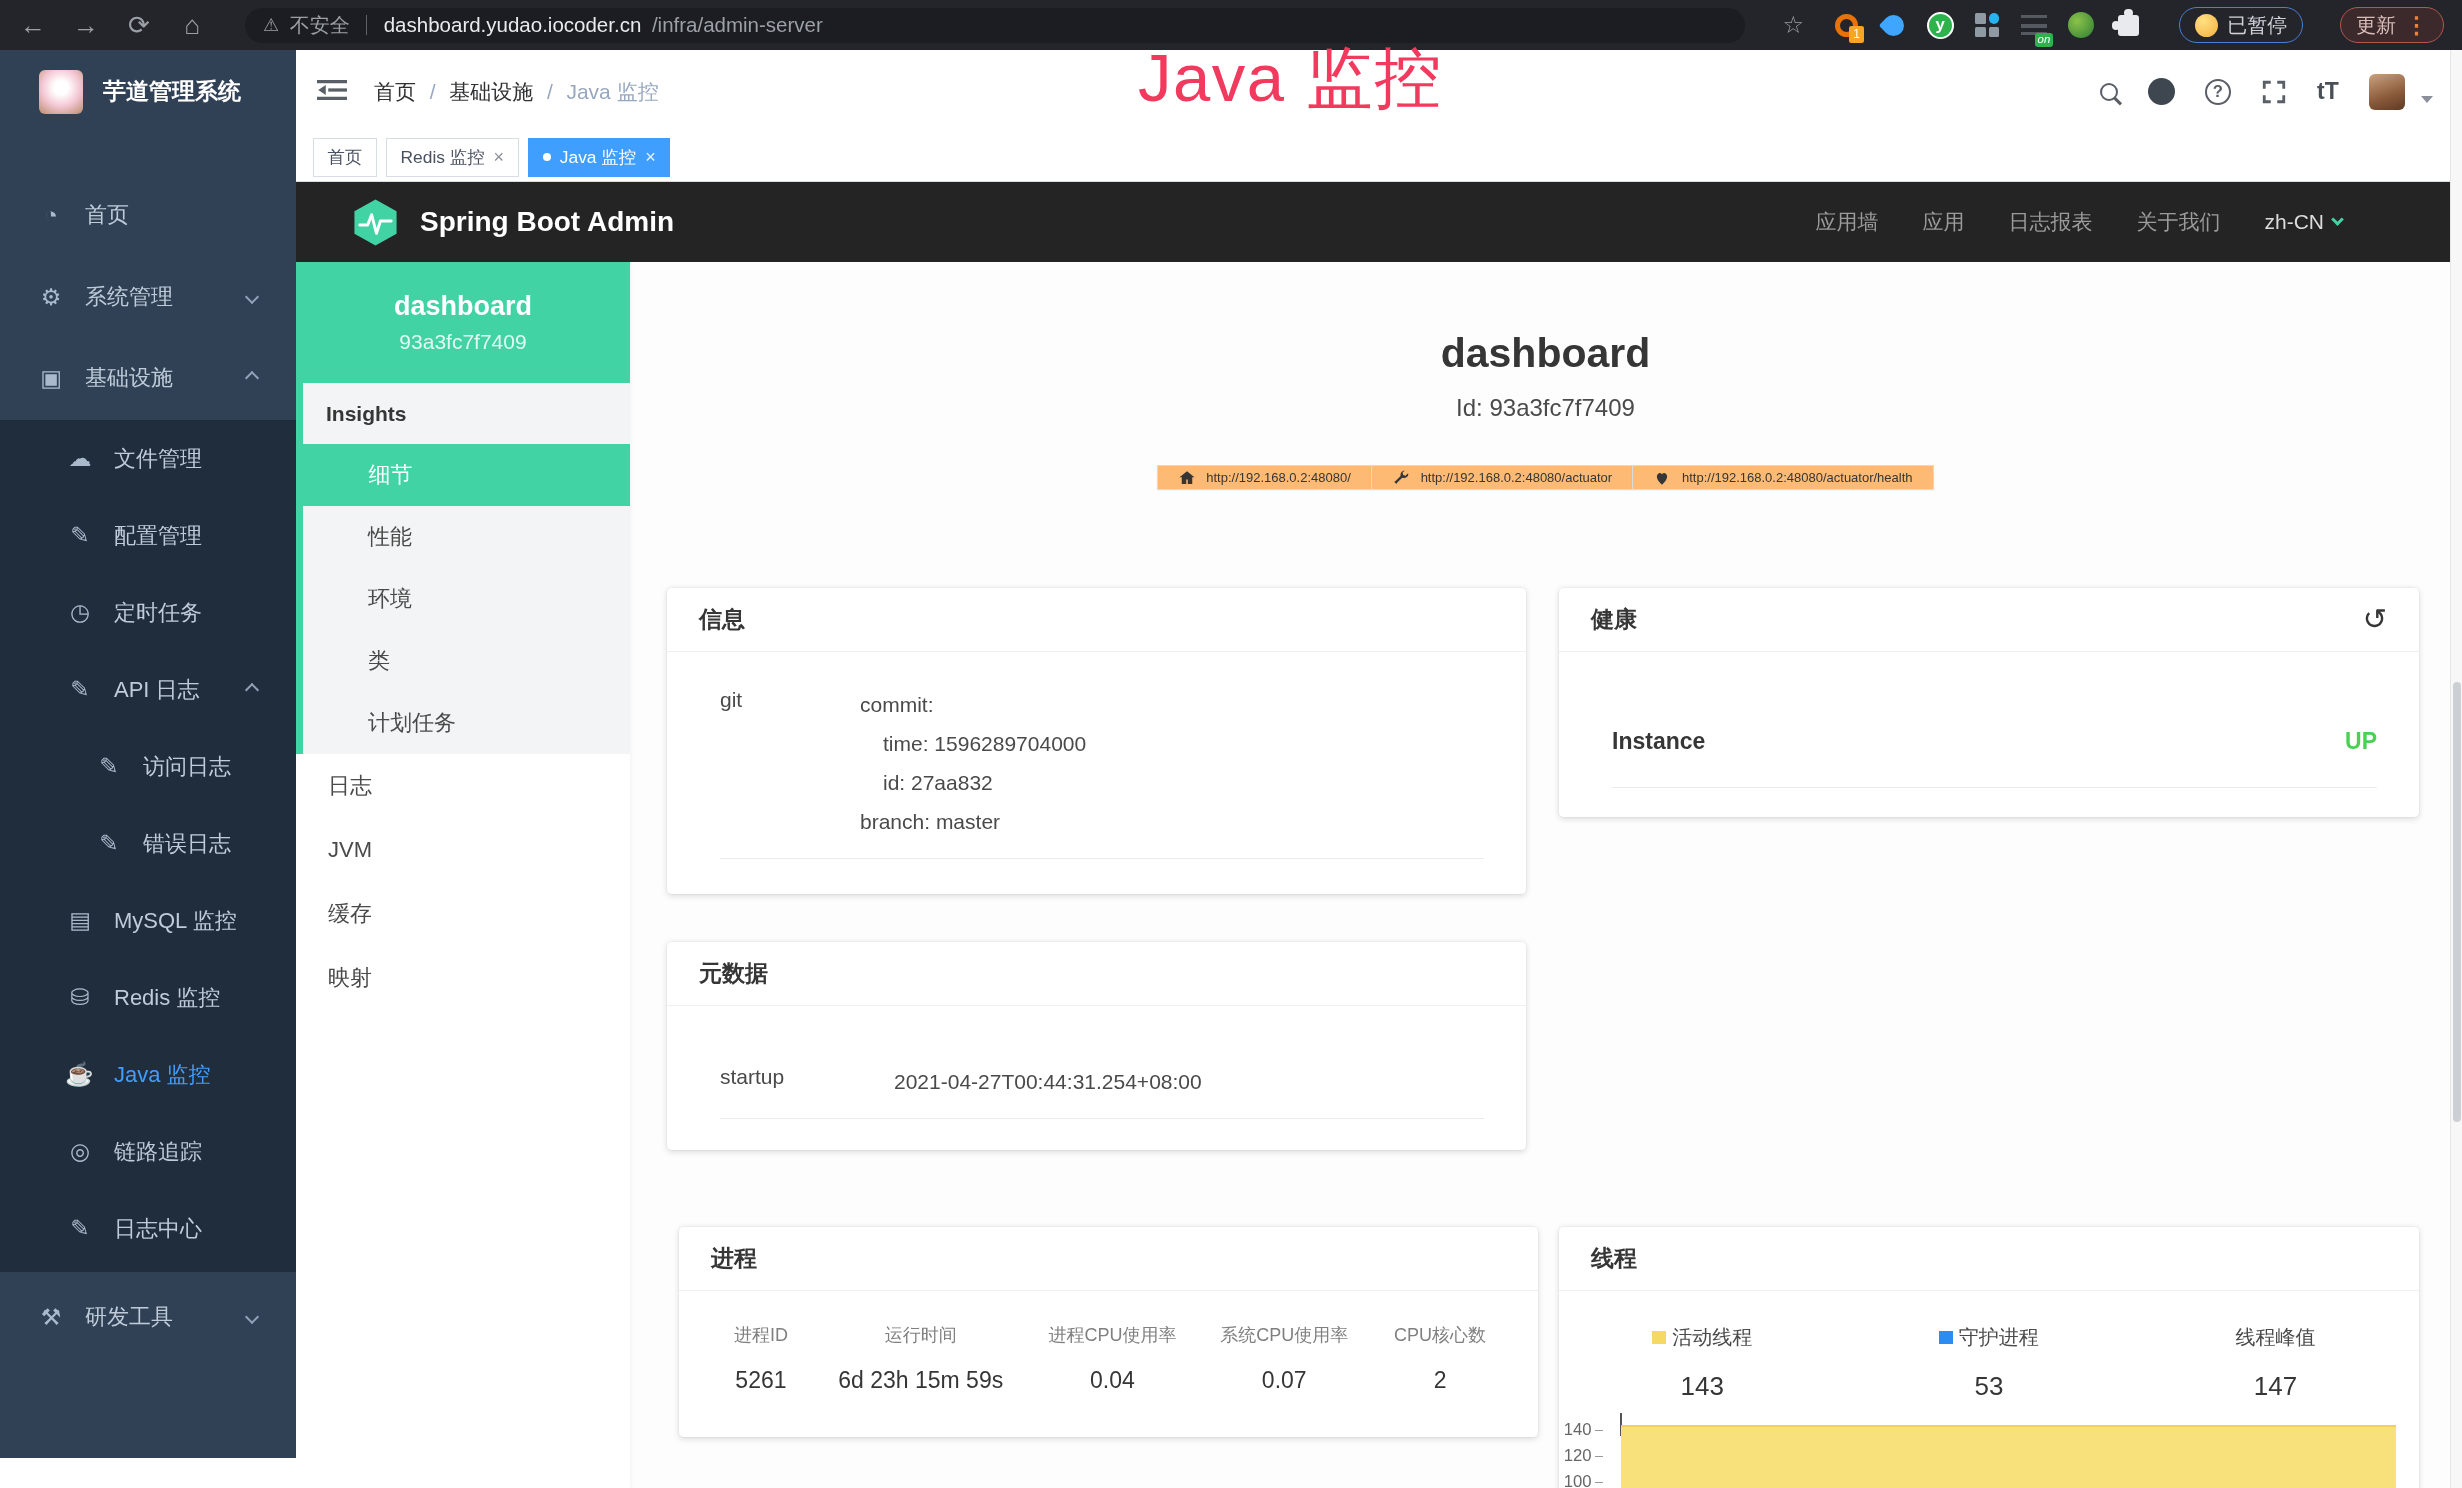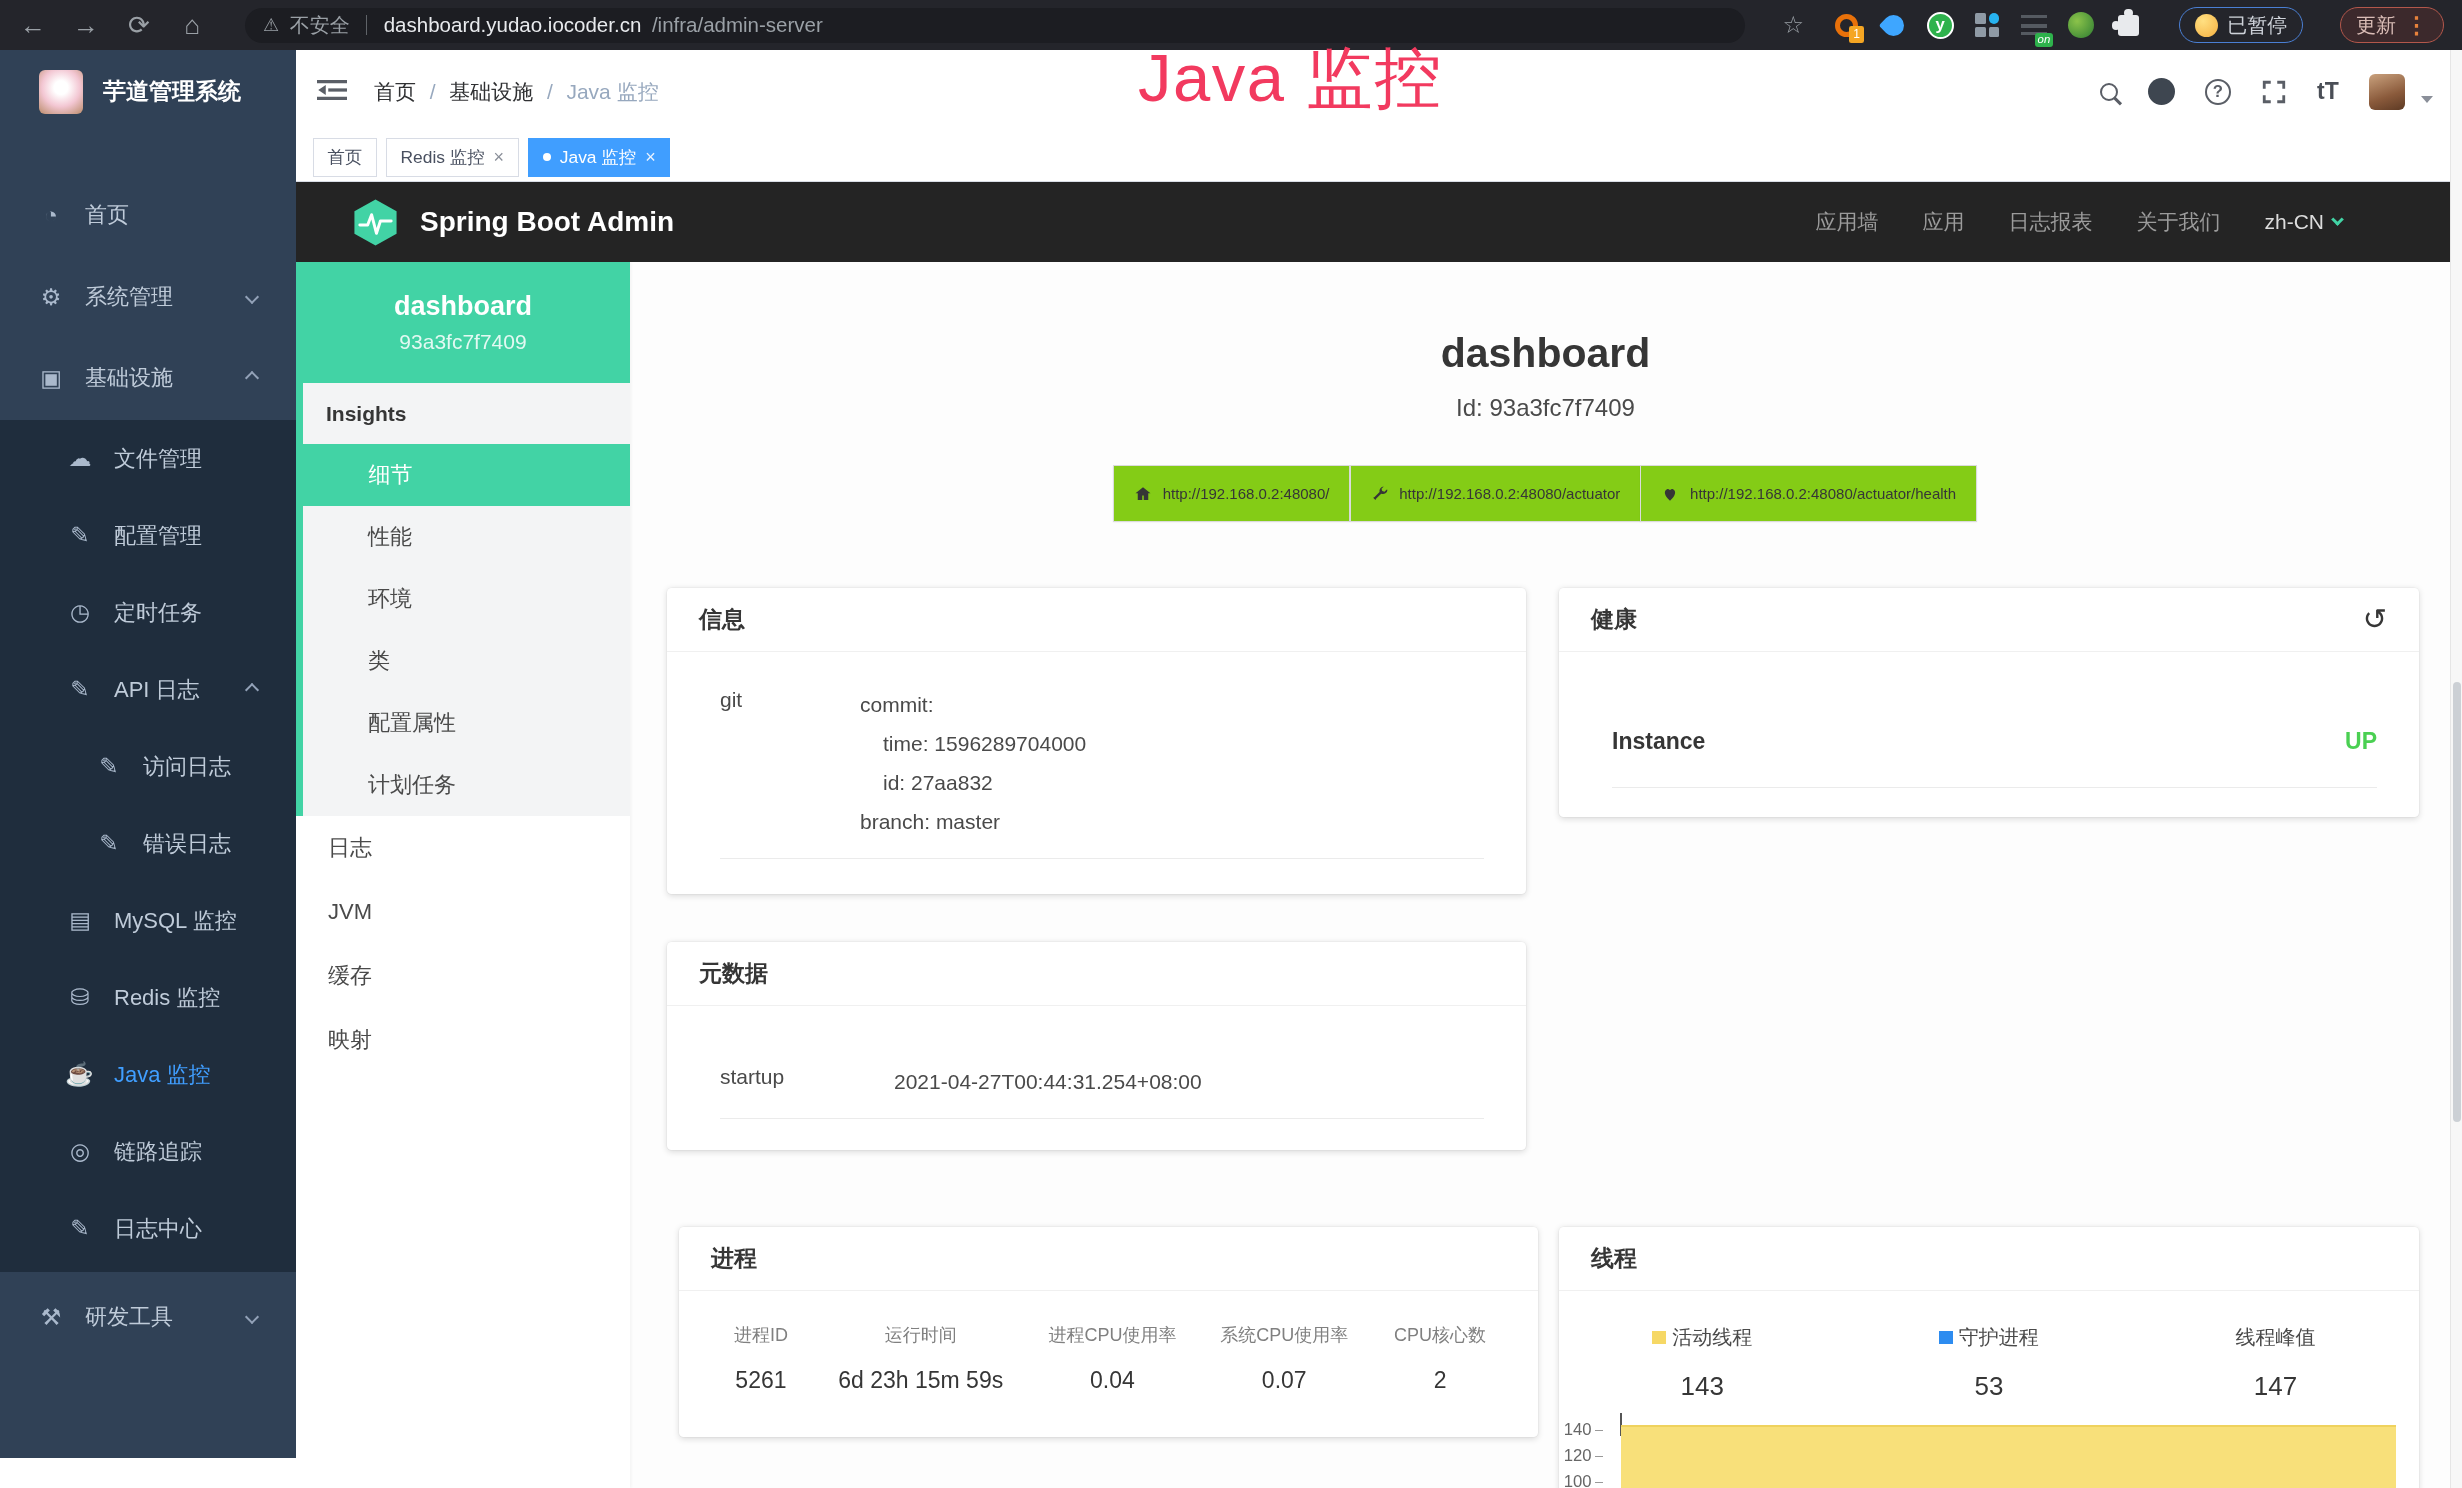--- a/index.html
+++ b/index.html
@@ -97,21 +97,21 @@
   .inst-item { height:62px; display:flex; align-items:center; font-size:22px; color:#4a4a4a; cursor:pointer; }
   .inst-group .inst-item { padding-left:65px; }
   .inst-item.active { background:#42d3a5; color:#fff; height:62px; margin-left:-7.6px; padding-left:73px; }
   .inst-item.plain { padding-left:32px; background:#fff; height:64px; }
 
   
   .main { position:absolute; left:629px; top:262px; width:1833px; height:1226px; background:#fdfdfd; overflow:hidden; z-index:2; }
   .m-title { margin-top:67px; text-align:center; font-size:41px; line-height:49px; font-weight:bold; color:#363636; }
   .m-id { margin-top:15px; text-align:center; font-size:24px; line-height:30px; color:#4a4a4a; }
   .btn-group { margin-top:42px; display:flex; justify-content:center; }
-  .lbtn { height:57px; border:0.8px solid #dbdbdb; background:#84cc16; display:flex; align-items:center; gap:10.6px; padding:0 20px; font-size:15px; color:#363636; margin-left:-0.8px; box-shadow:0 0.8px 1.5px rgba(10,10,10,.08); cursor:pointer; white-space:nowrap; }
+  .lbtn { height:25px; border:0.8px solid #dbdbdb; background:#fdba74; display:flex; align-items:center; gap:10.6px; padding:0 20px; font-size:13px; color:#363636; margin-left:-0.8px; box-shadow:0 0.8px 1.5px rgba(10,10,10,.08); cursor:pointer; white-space:nowrap; }
   .lbtn svg { flex:0 0 auto; }
 
   .card { position:absolute; background:#fff; border-radius:4.6px; box-shadow:0 1.5px 6px rgba(10,10,10,.14), 0 0 0 0.8px rgba(10,10,10,.03); overflow:hidden; }
   .card-head { height:64px; display:flex; align-items:center; padding:0 32px; border-bottom:1.5px solid #f0f0f0; }
   .card-head .ct { font-size:23px; font-weight:bold; color:#363636; }
   .card-head .spacer { flex:1; }
   .hist { font-size:29px; color:#363636; line-height:1; }
 
   .card.info { left:38px; top:326px; width:859px; height:306px; }
   .info-body { padding:33px 42px 0 53px; }
@@ -359,21 +359,20 @@
   <div class="inst-head">
     <div class="inst-name">dashboard</div>
     <div class="inst-id">93a3fc7f7409</div>
   </div>
   <div class="inst-group">
     <div class="inst-section">Insights</div>
     <div class="inst-item active">细节</div>
     <div class="inst-item">性能</div>
     <div class="inst-item">环境</div>
     <div class="inst-item">类</div>
-    <div class="inst-item">配置属性</div>
     <div class="inst-item">计划任务</div>
   </div>
   <div class="inst-item plain">日志</div>
   <div class="inst-item plain">JVM</div>
   <div class="inst-item plain">缓存</div>
   <div class="inst-item plain">映射</div>
 </div>
 
 <div class="main">
   <div class="m-title">dashboard</div>

